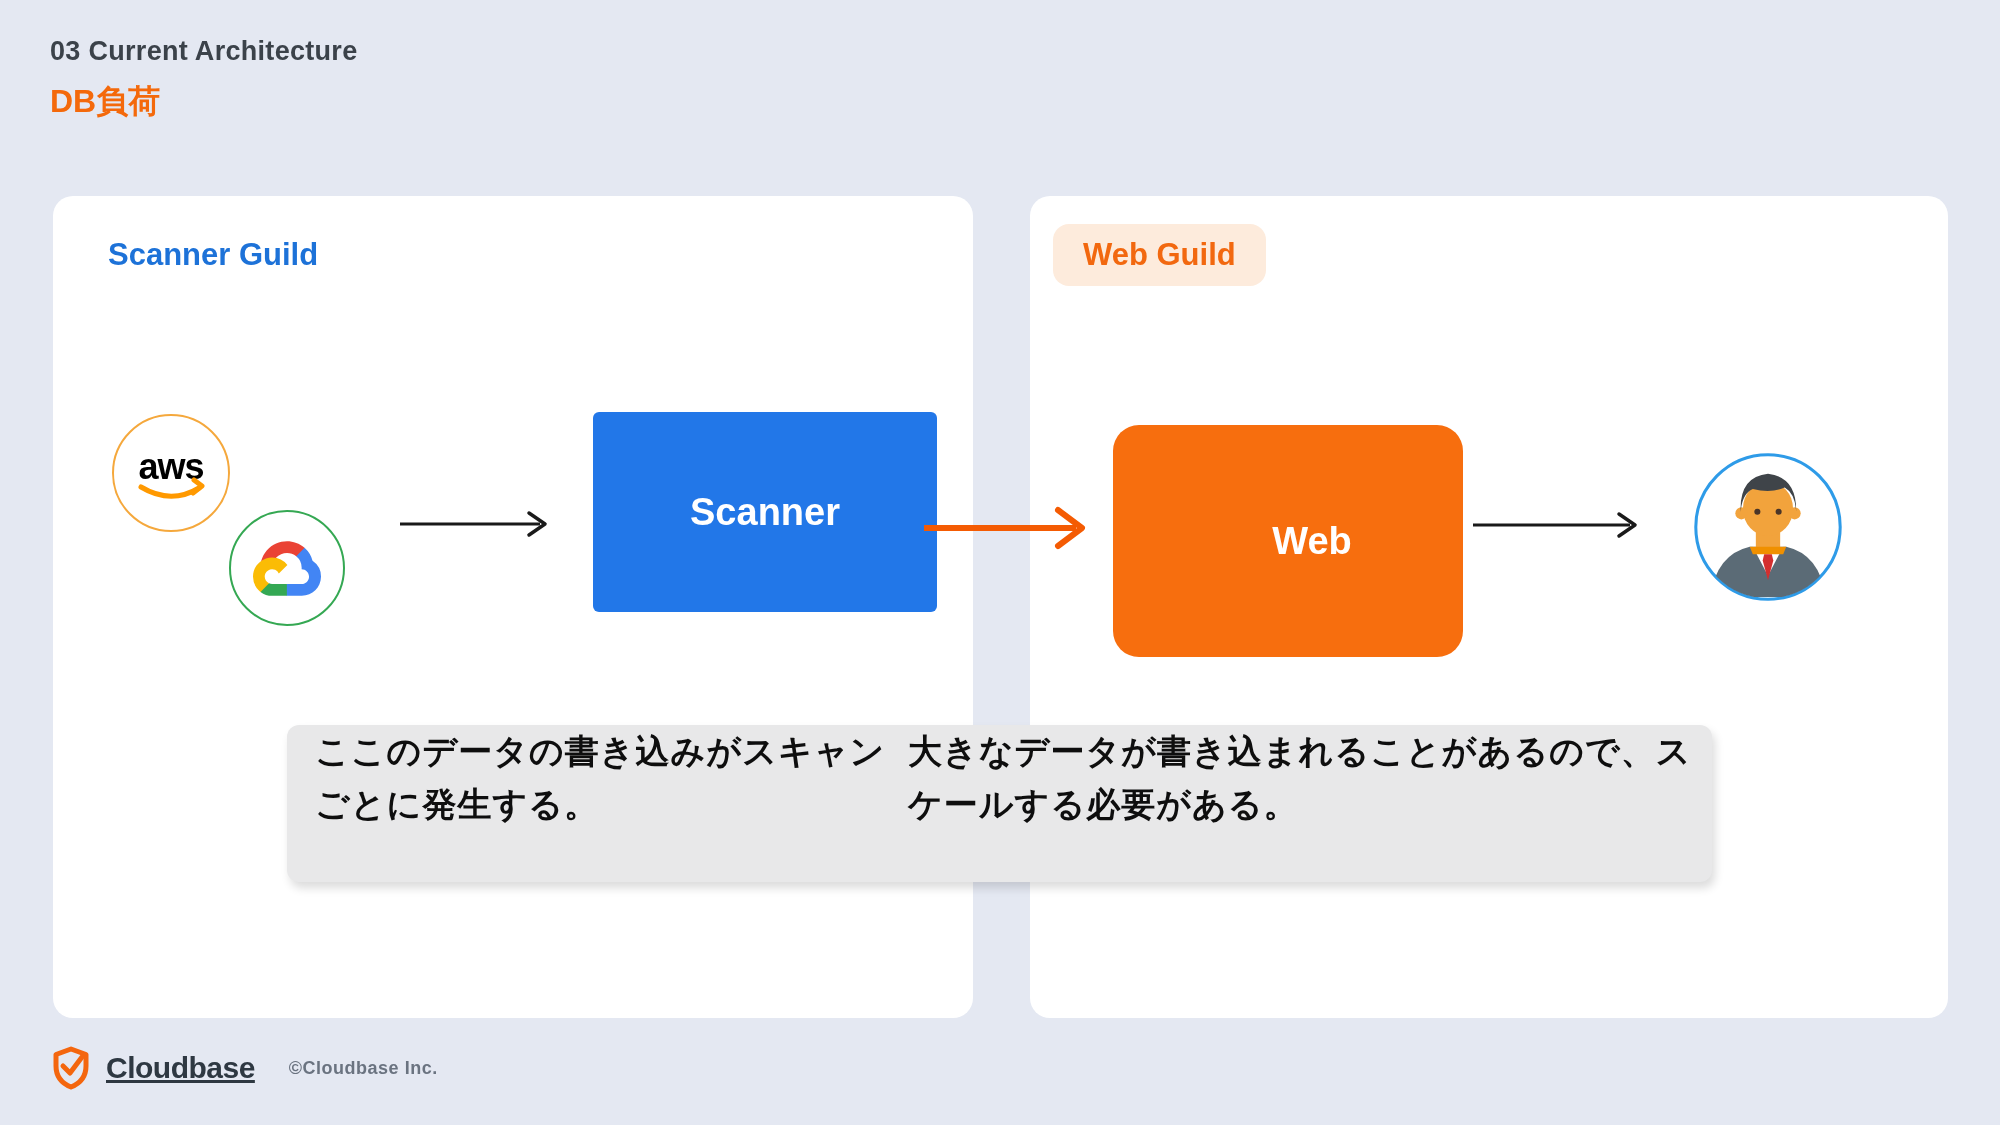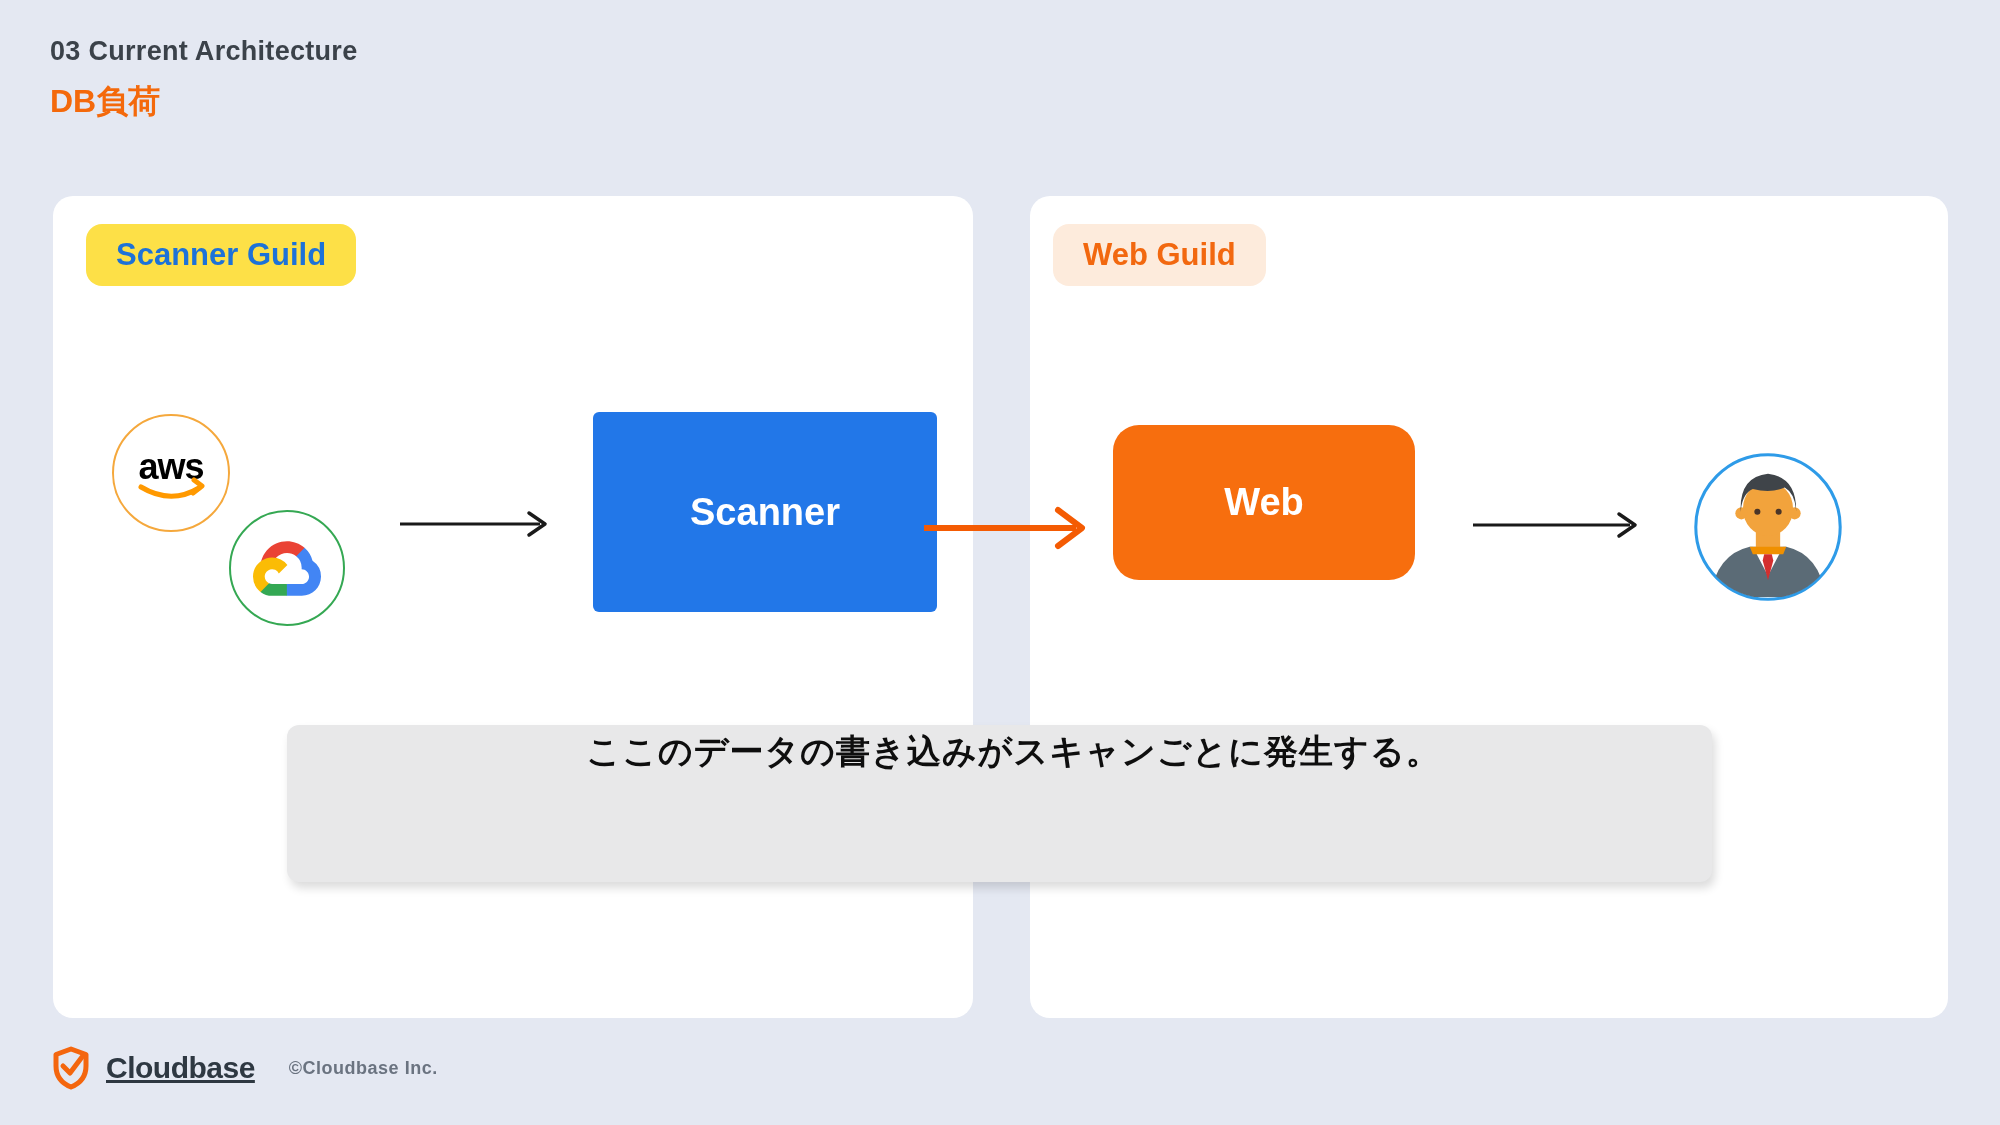--- a/index.html
+++ b/index.html
@@ -29,37 +29,37 @@
     top:196px;height:822px;
   }
   .panel.left{left:53px;width:920px;}
   .panel.right{left:1030px;width:918px;}
 
   .guild-badge{
     top:224px;height:62px;line-height:62px;
     padding:0 30px;border-radius:16px;
     font-size:31px;font-weight:700;
   }
-  .guild-badge.blue{left:86px;background:#fde047;color:#1D72D8;}
+  .guild-badge.blue{left:78px;background:#ffffff;color:#1D72D8;}
   .guild-badge.orange{left:1053px;background:#FDEBDC;color:#F2680F;}
 
   .cloud-circle{
     border-radius:50%;background:#fff;
     display:flex;align-items:center;justify-content:center;
   }
   .aws-circle{left:112px;top:414px;width:114px;height:114px;border:2px solid #F5A83C;}
   .gcp-circle{left:229px;top:510px;width:112px;height:112px;border:2px solid #35A853;}
 
   .node-box{
     border-radius:26px;color:#fff;
     display:flex;align-items:center;justify-content:center;
     font-size:38px;font-weight:700;
   }
   .node-box.scanner{left:593px;top:412px;width:344px;height:200px;background:#2277E8;border-radius:6px;}
-  .node-box.web{left:1113px;top:425px;width:302px;height:155px;background:#F76E0E;}
+  .node-box.web{left:1113px;top:425px;width:302px;height:232px;background:#F76E0E;padding-left:48px;}
 
   .callout{
     left:287px;top:725px;width:1425px;height:157px;
     background:#E8E8E9;border-radius:12px;
     box-shadow:3px 6px 10px rgba(0,0,0,.14);
     display:flex;flex-direction:row;justify-content:center;
     padding-left:28px;box-sizing:border-box;gap:8px;
     z-index:5;
   }
   .callout .line{
@@ -143,20 +143,21 @@
       <circle cx="32.5" cy="41" r="4" fill="#F2A33C"></circle>
       <circle cx="67.5" cy="41" r="4" fill="#F2A33C"></circle>
       <circle cx="43" cy="40" r="2" fill="#4A3528"></circle>
       <circle cx="57" cy="40" r="2" fill="#4A3528"></circle>
       <path d="M32 40 Q31 17 50 15 Q69 17 68.5 40 Q68 28 61 24 Q52 28 40 25 Q33 28 32 40 Z" fill="#3F4449"></path>
     </g>
   </svg>
 
   <div class="abs callout">
     <div class="line">ここのデータの書き込みがスキャンごとに発生する。</div>
+    <div class="line">大きなデータが書き込まれることがあるので、スケールする必要がある。</div>
   </div>
 
   <div class="abs footer">
     <svg width="42" height="46" viewBox="0 0 42 46">
       <path d="M21 4 L36 9.5 V21 Q36 36 21 42 Q6 36 6 21 V9.5 Z" fill="none" stroke="#F4660E" stroke-width="5" stroke-linejoin="round"></path>
       <path d="M13 21 L20 28 L32 12" fill="none" stroke="#F4660E" stroke-width="5" stroke-linecap="round" stroke-linejoin="round"></path>
     </svg>
     <span class="brand-name">Cloudbase</span>
     <span class="copyright">©Cloudbase Inc.</span>
   </div>

